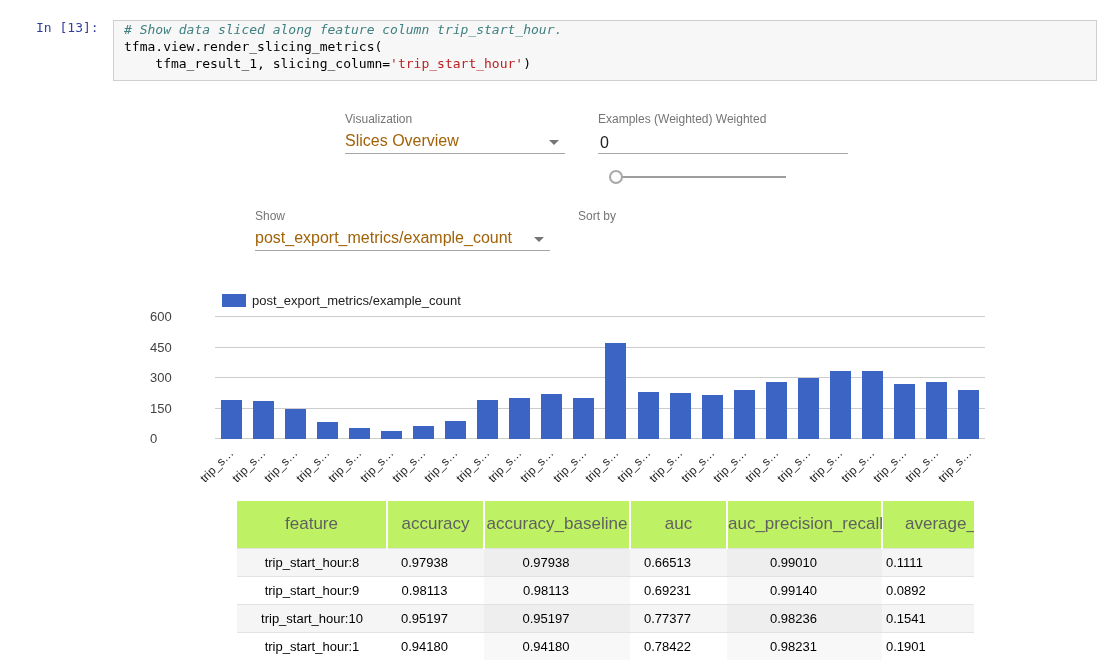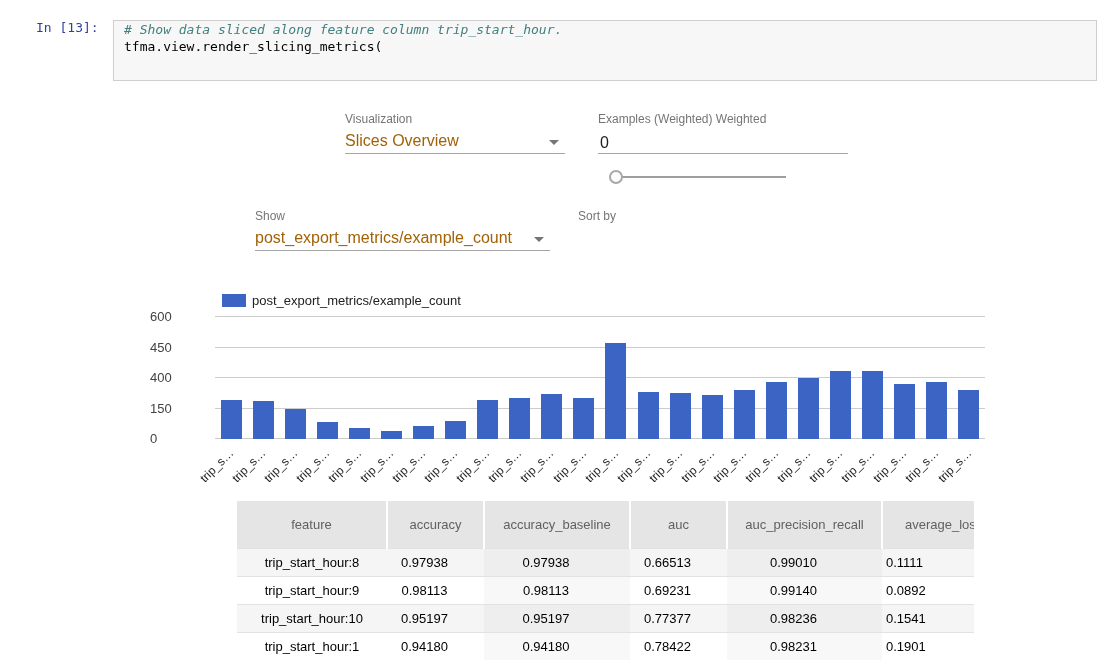--- a/index.html
+++ b/index.html
@@ -44,41 +44,42 @@
   .bar-slot { flex:1; display:flex; justify-content:center; align-items:flex-end; height:100%; }
   .bar { width:21px; }
   .x-labels { position:absolute; left:215px; top:441px; width:770px; height:36px; display:flex; }
   .x-slot { flex:1; position:relative; }
   .x-slot span { position:absolute; right:50%; top:3px; transform:rotate(-45deg);
                  transform-origin:100% 50%; white-space:nowrap; font-size:12px; color:#212121; }
 
   
   .metrics-table-wrap { position:absolute; left:237px; top:501px; width:737px; height:167px; overflow:hidden; }
   table.metrics { border-collapse:collapse; table-layout:fixed; width:775px; }
-  .metrics th { background:#e5e5e5; color:#616161; font-size:13px; font-weight:400;
+  .metrics th { background:#bef264; color:#616161; font-size:17px; font-weight:400;
                 height:47px; text-align:center; }
   .metrics th.sep { border-left:2px solid #ffffff; }
   .metrics th.th-last { text-align:left; padding-left:22px; }
   .metrics td { font-size:13px; color:#000000; height:28px; border-top:1px solid #e2e2e2;
                 white-space:nowrap; }
   .metrics tbody tr.odd { background:#f5f5f5; }
   .metrics td.td-feature { text-align:center; }
   .metrics td.td-num { text-align:center; padding-right:22px; }
   .metrics td.td-last { text-align:left; padding-left:4px; }
   .metrics .tint { background:rgba(0,0,0,0.028); }
 </style>
 </head>
 <body>
 
 <div class="page">
 
   <div class="prompt">In [13]:</div>
   <div class="code-cell">
     <div class="code-line"><span class="tok-comment"># Show data sliced along feature column trip_start_hour.</span></div>
     <div class="code-line"><span>tfma.view.render_slicing_metrics(</span></div>
+    <div class="code-line"><span>    tfma_result_1, slicing_column=</span><span class="tok-string">'trip_start_hour'</span><span>)</span></div>
   </div>
 
   <div class="ctl-label" style="left:345px;top:112px">Visualization</div>
   <div class="ctl-select" style="left:345px;top:130px;width:220px">
     <span>Slices Overview</span>
     <span class="arrow"></span>
   </div>
 
   <div class="ctl-label" style="left:598px;top:112px">Examples (Weighted) Weighted</div>
   <input class="ctl-input" style="left: 598px; top: 130px; width: 250px;" value="0">
@@ -96,21 +97,21 @@
 
   <div class="ctl-label" style="left:578px;top:209px">Sort by</div>
 
   <div class="legend">
     <div class="swatch" style="background: rgb(60, 100, 196);"></div>
     <div class="label">post_export_metrics/example_count</div>
   </div>
   <div class="y-axis">
       <div class="y-tick" style="top: 114px;">0</div>
       <div class="y-tick" style="top: 83.5px;">150</div>
-      <div class="y-tick" style="top: 53px;">400</div>
+      <div class="y-tick" style="top: 53px;">300</div>
       <div class="y-tick" style="top: 22.5px;">450</div>
       <div class="y-tick" style="top: -8px;">600</div>
     </div>
   <div class="plot">
     <div class="gridline" style="bottom: 0px;"></div>
       <div class="gridline" style="bottom: 30.5px;"></div>
       <div class="gridline" style="bottom: 61px;"></div>
       <div class="gridline" style="bottom: 91.5px;"></div>
       <div class="gridline" style="bottom: 122px;"></div>
       <div class="bars">

